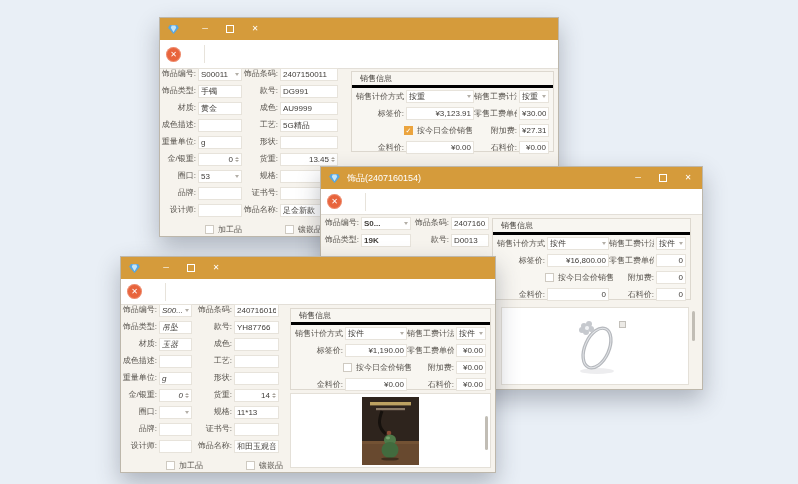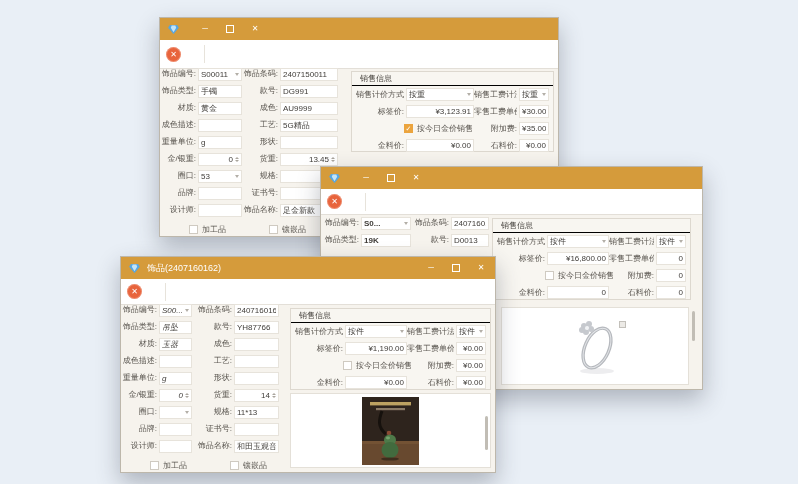--- a/index.html
+++ b/index.html
@@ -38,25 +38,25 @@
 
   .w1 .la{width:36px;} .w1 .ia{width:44px;} .w1 .lb{width:36px;} .w1 .ib{width:58px;}
   .w2 .la{width:38px;} .w2 .ia{width:50px;font-weight:bold;} .w2 .lb{width:38px;} .w2 .ib{width:38px;}
   .w3 .la{width:36px;} .w3 .ia{width:33px;font-style:italic;} .w3 .lb{width:40px;} .w3 .ib{width:45px;}
   .w2 .form{padding-top:3px;}
 
   .cb{width:9px;height:9px;border:1px solid #cfcac1;background:#fff;display:inline-block;box-sizing:border-box;
       font-size:7px;line-height:7px;text-align:center;color:transparent;flex:none;}
   .cb.on{background:#eba43e;border-color:#eba43e;color:#fff;}
   .cbl{margin-left:4px;white-space:nowrap;}
-  .cbrow .c1{margin-left:29px;display:flex;align-items:center;}
+  .cbrow .c1{margin-left:45px;display:flex;align-items:center;}
   .cbrow .c2{margin-left:43px;display:flex;align-items:center;}
 
   .grp{position:absolute;border:1px solid #ddd8cf;background:rgba(255,255,255,.25);box-sizing:border-box;}
-  .grp-cap{height:13px;line-height:13px;padding-left:8px;border-bottom:1px solid #000000;color:#4a4742;}
+  .grp-cap{height:13px;line-height:13px;padding-left:8px;border-bottom:3px solid #000000;color:#4a4742;}
   .srow{display:flex;align-items:center;height:17px;padding:0 4px;}
   .sl1{width:48px;} .sf1{width:62px;} .w1 .sf1{width:68px;}
   .sl2{flex:1;} .sf2{width:30px;flex:none;}
   .w1 .grp{left:191px;top:3px;width:203px;height:81px;}
   .w2 .grp{left:171px;top:4px;width:199px;height:82px;}
   .w3 .grp{left:169px;top:4px;width:201px;height:82px;}
 
   .imgpanel{position:absolute;background:#fff;border:1px solid #e4e0d8;box-sizing:border-box;
             display:flex;align-items:center;justify-content:center;}
   .w2 .imgpanel{left:180px;top:93px;width:188px;height:78px;}
@@ -225,21 +225,21 @@
         <span class="fi sf2 num">
             <span class="v">¥30.00</span>
           </span>
       </div>
       <div class="srow">
         <span class="sl1"></span>
         <span class="cb on">✓</span>
         <span class="cbl">按今日金价销售</span>
         <span class="fl sl2">附加费:</span>
         <span class="fi sf2 num">
-            <span class="v">¥35.00</span>
+            <span class="v">¥27.31</span>
           </span>
       </div>
       <div class="srow">
         <span class="fl sl1">金料价:</span>
         <span class="fi sf1 num">
             <span class="v">¥0.00</span>
           </span>
         <span class="fl sl2">石料价:</span>
         <span class="fi sf2 num">
             <span class="v">¥0.00</span>
@@ -250,20 +250,21 @@
 </div>
 
 <div class="win w2">
   <div class="titlebar">
     <span class="gem">
       <svg viewBox="0 0 12 10" width="11" height="9">
           <polygon points="2,0 10,0 12,3 6,10 0,3" fill="#57a6e0"></polygon>
           <polygon points="4,0.5 8,0.5 9,3 6,8 3,3" fill="#c3e4f8"></polygon>
         </svg>
     </span>
+    <span class="tb-title">饰品(2407160154)</span>
     <span class="tbb">─</span>
     <span class="tbb"><span class="maxbox"></span></span>
     <span class="tbb">✕</span>
   </div>
   <div class="toolbar t25">
     <span class="tclose">✕</span>
     <span class="tsep"></span>
   </div>
   <div class="content">
     <div class="form">
@@ -354,21 +355,20 @@
 </div>
 
 <div class="win w3">
   <div class="titlebar">
     <span class="gem">
       <svg viewBox="0 0 12 10" width="11" height="9">
           <polygon points="2,0 10,0 12,3 6,10 0,3" fill="#57a6e0"></polygon>
           <polygon points="4,0.5 8,0.5 9,3 6,8 3,3" fill="#c3e4f8"></polygon>
         </svg>
     </span>
-    <span class="tb-title">饰品(2407160162)</span>
     <span class="tbb">─</span>
     <span class="tbb"><span class="maxbox"></span></span>
     <span class="tbb">✕</span>
   </div>
   <div class="toolbar t25">
     <span class="tclose">✕</span>
     <span class="tsep"></span>
   </div>
   <div class="content">
     <div class="form">

